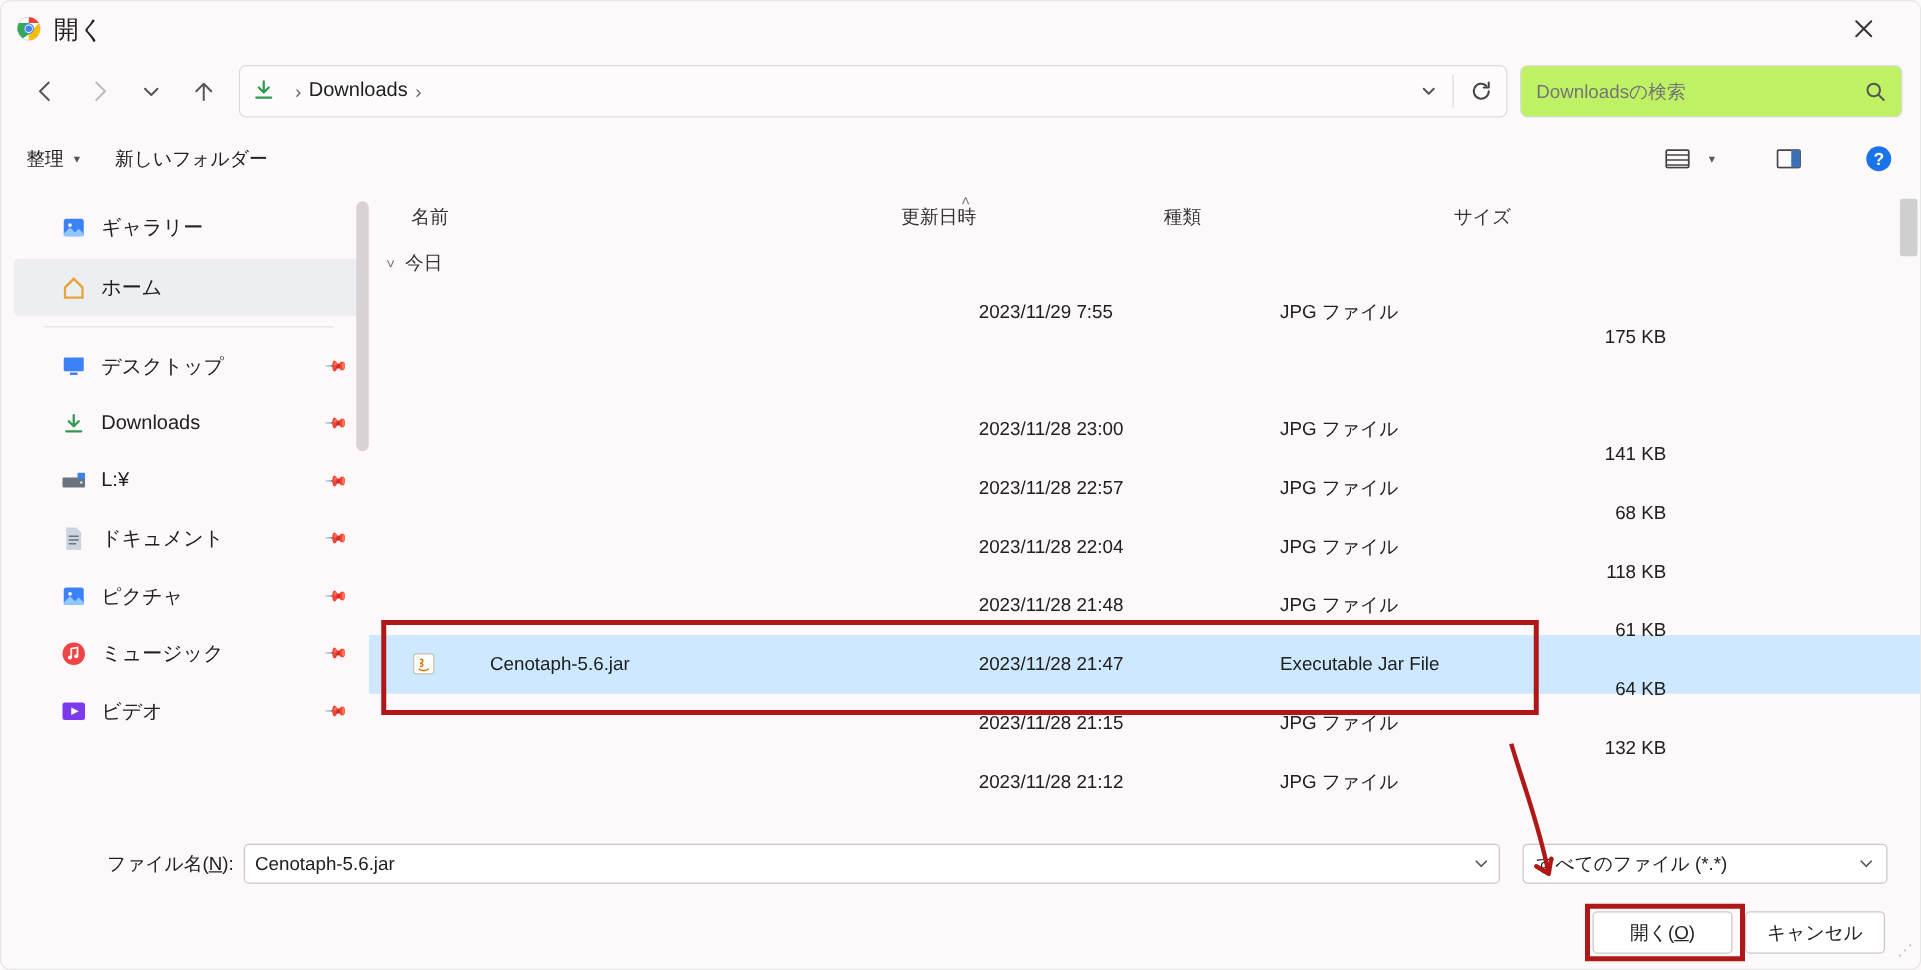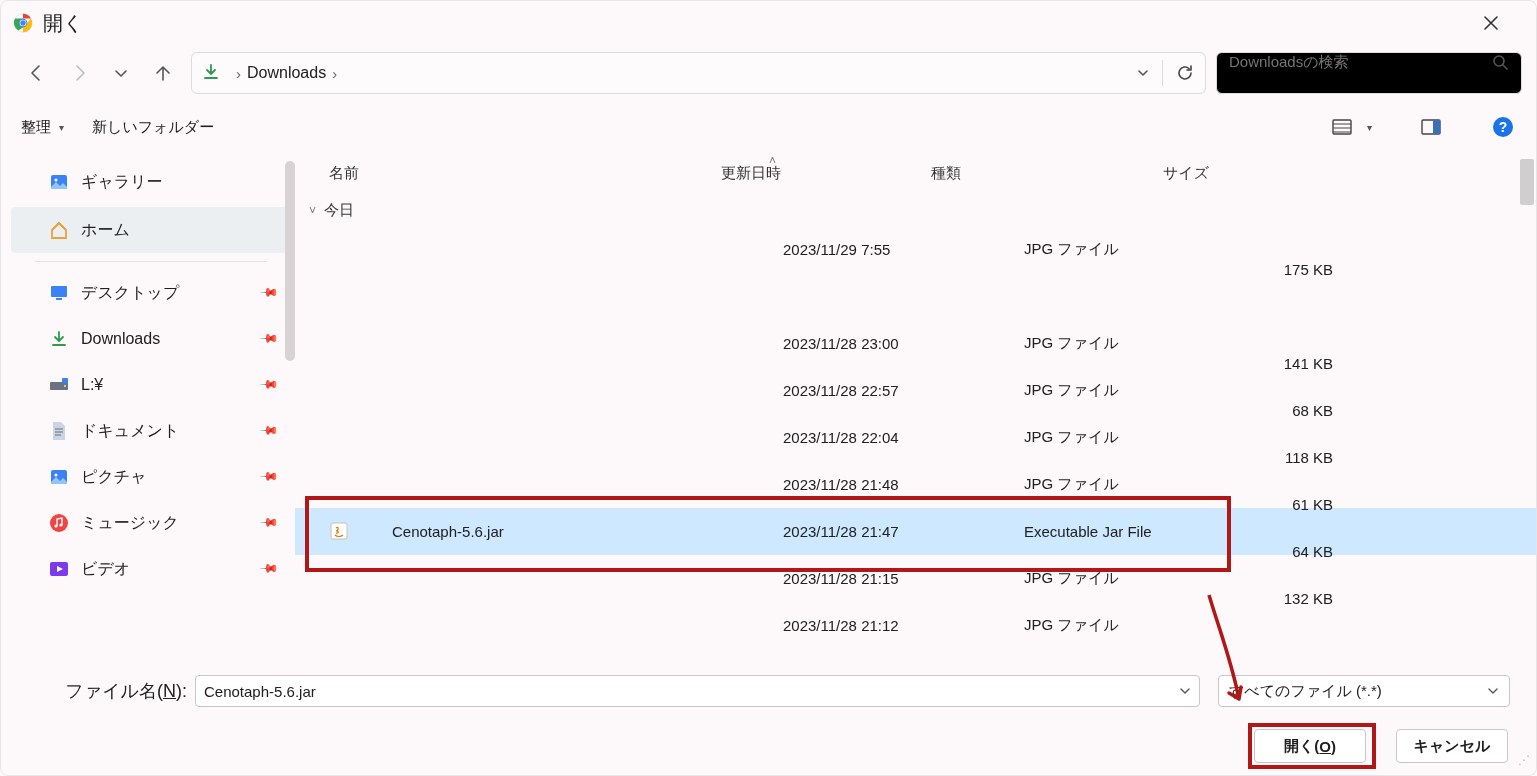--- a/index.html
+++ b/index.html
@@ -17,21 +17,21 @@
   .navbtns { display: flex; align-items: center; gap: 18px; padding: 0 6px 0 10px; color: #555; }
   .navbtns .nbtn { width: 24px; height: 24px; display: flex; align-items: center; justify-content: center; cursor: pointer; font-size: 18px; }
   .breadcrumb { flex: 1; height: 42px; border: 1px solid #dcdcdc; border-radius: 6px; display: flex; align-items: center; padding: 0 10px; background: #fdfbfc; }
   .breadcrumb .dl-icon { width: 20px; height: 20px; margin-right: 8px; }
   .breadcrumb .sep { margin: 0 6px; color: #666; }
   .breadcrumb .loc { font-size: 16px; }
   .breadcrumb .spacer { flex: 1; }
   .breadcrumb .chev { color: #555; margin-right: 12px; cursor: pointer; }
   .breadcrumb .divider { width: 1px; height: 26px; background: #dcdcdc; margin-right: 12px; }
   .breadcrumb .refresh { cursor: pointer; }
-  .searchbox { width: 306px; height: 42px; border: 1px solid #dcdcdc; border-radius: 6px; display: flex; align-items: flex-start; padding: 0 12px; background: #000000; }
+  .searchbox { width: 306px; height: 42px; border: 1px solid #dcdcdc; border-radius: 6px; display: flex; align-items: center; padding: 0 12px; background: #bef264; }
   .searchbox input { flex: 1; border: none; outline: none; background: transparent; font-size: 15px; color: #666; }
   .searchbox .sicon { color: #555; }
 
   
   .toolbar { display: flex; align-items: center; height: 52px; padding: 0 20px; gap: 28px; }
   .toolbar .tbtn { display: flex; align-items: center; gap: 6px; cursor: pointer; font-size: 15px; }
   .toolbar .caret { font-size: 10px; color: #555; margin-left: 2px; }
   .toolbar .spacer { flex: 1; }
   .toolbar .icononly { width: 26px; height: 26px; display: flex; align-items: center; justify-content: center; cursor: pointer; }
   .toolbar .viewgroup { display: flex; align-items: center; gap: 10px; }
@@ -72,28 +72,28 @@
   .blurred.sm { width: 80px; }
 
   .highlightbox { position: absolute; border: 4px solid #b01818; pointer-events: none; z-index: 5; }
   .arrow-annot { position: absolute; z-index: 6; pointer-events: none; }
 
   .flscroll { position: absolute; right: 2px; top: 6px; width: 14px; height: 46px; background: #cfcfcf; border-radius: 2px; }
 
   
   .footer { position: absolute; bottom: 0; left: 0; right: 0; height: 118px; padding: 18px 26px 10px 26px; }
   .fnrow { display: flex; align-items: center; gap: 8px; }
-  .fnlabel { width: 160px; text-align: right; font-size: 18px; }
+  .fnlabel { width: 160px; text-align: right; font-size: 15px; }
   .fnlabel u { text-decoration: underline; }
   .fninput { flex: 1; height: 32px; border: 1px solid #c8c8c8; border-radius: 4px; padding: 0 8px; display: flex; align-items: center; background: #fff; }
   .fninput .val { flex: 1; }
   .fninput .drop { color: #555; cursor: pointer; }
   .filterbox { width: 292px; height: 32px; border: 1px solid #c8c8c8; border-radius: 4px; padding: 0 10px; display: flex; align-items: center; margin-left: 10px; background: #fff; }
   .filterbox .val { flex: 1; }
-  .btnrow { display: flex; justify-content: flex-end; gap: 30px; margin-top: 22px; padding-right: 2px; font-weight: bold; }
+  .btnrow { display: flex; justify-content: flex-end; gap: 10px; margin-top: 22px; padding-right: 2px; }
   .dlgbtn { min-width: 112px; height: 34px; border: 1px solid #c8c8c8; border-radius: 4px; background: #fff; display: flex; align-items: center; justify-content: center; cursor: pointer; font-size: 15px; }
   .dlgbtn.primary { position: relative; }
   .dlgbtn u { text-decoration: underline; }
 
   .resize-grip { position: absolute; right: 4px; bottom: 4px; width: 14px; height: 14px; color: #b9b6b6; font-size: 12px; line-height: 6px; }
 
   
   svg { display: block; }
 </style>
 </head>

